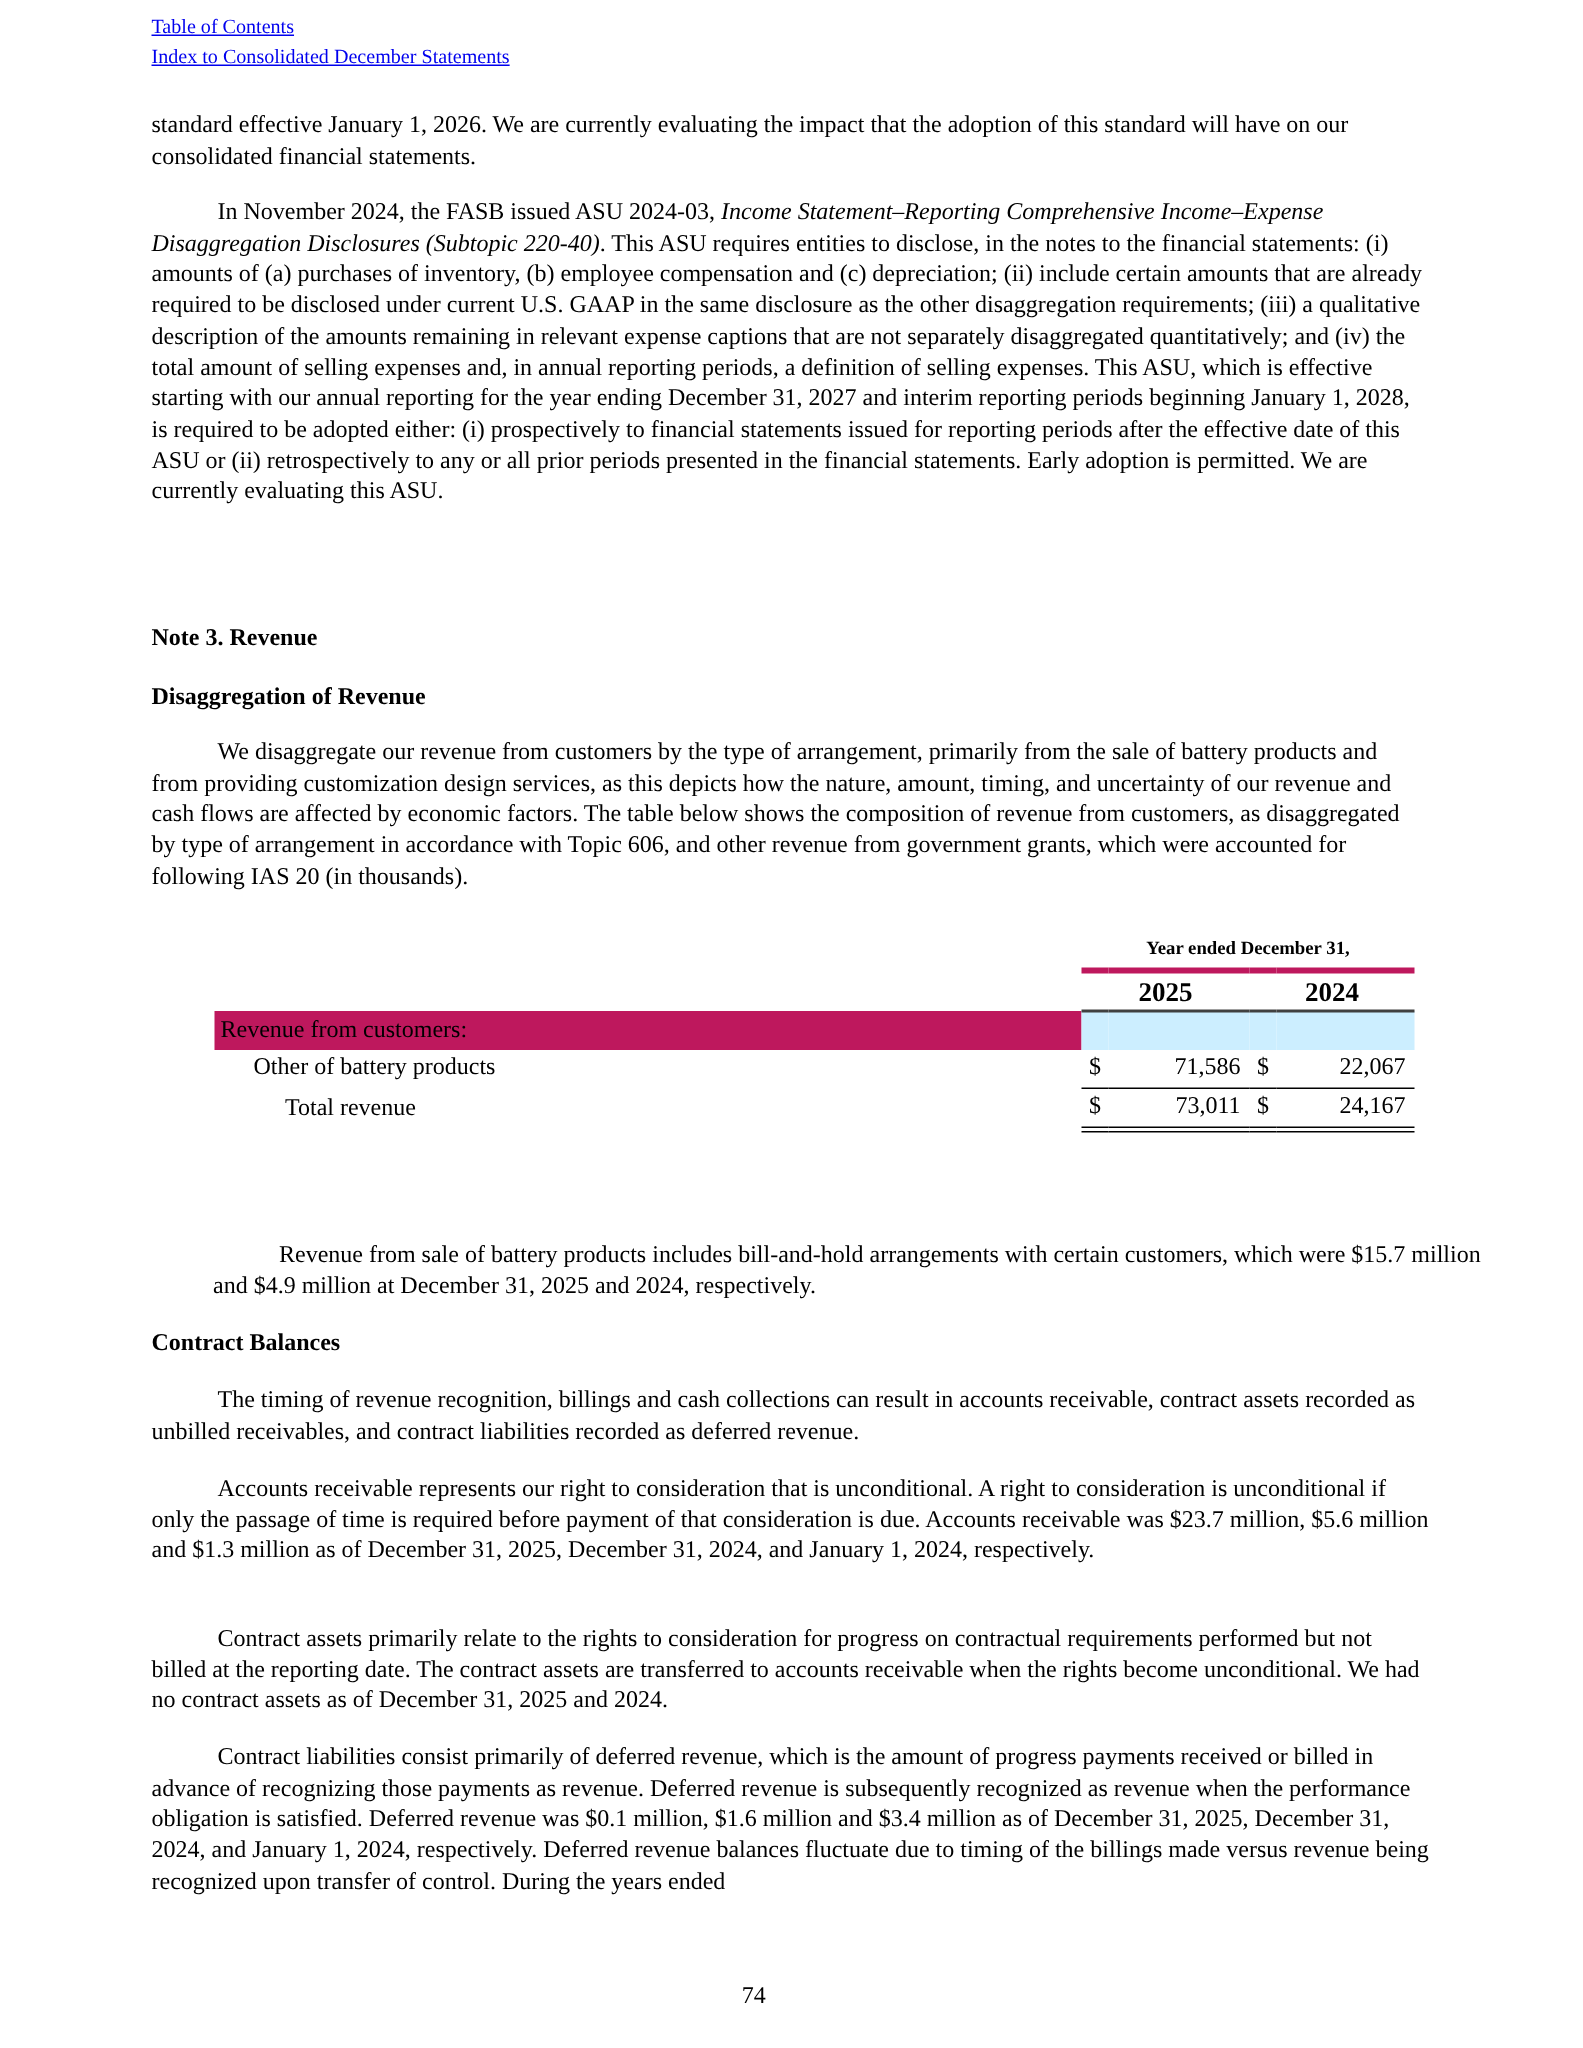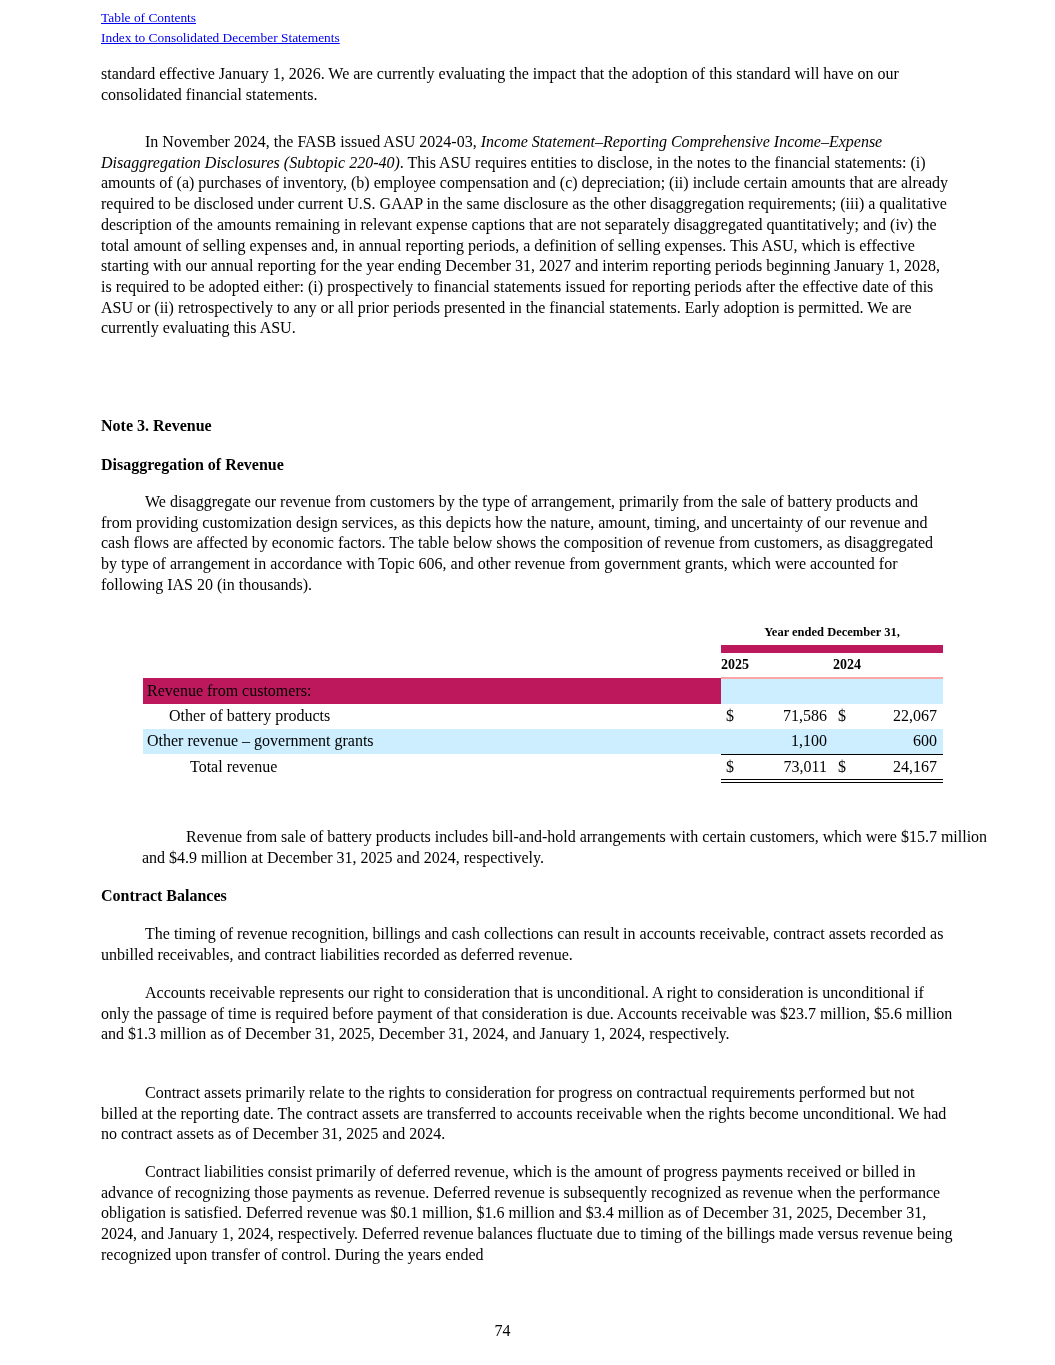--- a/index.html
+++ b/index.html
@@ -48,29 +48,29 @@
     .rev-table td { padding: 0; height: 24.7px; line-height: 24.7px; white-space: nowrap; }
     .rev-table .hdr td { height: auto; }
     .col-cur { width: 13px; text-align: left; padding-left: 5px !important; }
     .col-val { text-align: right; padding-right: 6px !important; }
     .shade td.shd { background: #cceeff; }
     .hdr-title {
       font-family: "Liberation Serif", serif;
       font-size: 12.5px;
       font-weight: bold;
       text-align: center;
-      border-bottom: 8px solid #be185d;
+      border-bottom: 4px solid #be185d;
       line-height: 18px;
       padding-top: 2px !important;
     }
     .hdr-year {
-      font-size: 14px;
+      font-size: 18px;
       font-weight: bold;
-      text-align: left;
-      border-bottom: 2px solid #fca5a5;
+      text-align: center;
+      border-bottom: 2px solid #404040;
       line-height: 18px;
     }
     .lbl-0 { padding-left: 4px !important; }
     .lbl-1 { padding-left: 26px !important; }
     .lbl-2 { padding-left: 47px !important; }
     .bt { border-top: 1.5px solid #000; }
     .bb-double { border-bottom: 4px double #000; }
     .page-num {
       position: absolute;
       top: 1322px;
@@ -83,21 +83,21 @@
 </head>
 <body>
 
 <div class="page">
 
   <div class="nav">
     <a class="nav-link">Table of Contents</a>
     <a class="nav-link">Index to Consolidated December Statements</a>
   </div>
 
-  <div class="block" style="top:64px;">
+  <div class="block" style="top:74px;">
     <p>standard effective January 1, 2026. We are currently evaluating the impact that the adoption of this standard will have on our consolidated financial statements.</p>
   </div>
 
   <div class="block" style="top:132px;">
     <p class="indent"><span>In November 2024, the FASB issued ASU 2024-03, </span><em>Income Statement–Reporting Comprehensive Income–Expense Disaggregation Disclosures (Subtopic 220-40)</em><span>. This ASU requires entities to disclose, in the notes to the financial statements: (i) amounts of (a) purchases of inventory, (b) employee compensation and (c) depreciation; (ii) include certain amounts that are already required to be disclosed under current U.S. GAAP in the same disclosure as the other disaggregation requirements; (iii) a qualitative description of the amounts remaining in relevant expense captions that are not separately disaggregated quantitatively; and (iv) the total amount of selling expenses and, in annual reporting periods, a definition of selling expenses. This ASU, which is effective starting with our annual reporting for the year ending December 31, 2027 and interim reporting periods beginning January 1, 2028, is required to be adopted either: (i) prospectively to financial statements issued for reporting periods after the effective date of this ASU or (ii) retrospectively to any or all prior periods presented in the financial statements. Early adoption is permitted. We are currently evaluating this ASU.</span></p>
   </div>
 
   <div class="block heading" style="top:416px;">Note 3.  Revenue</div>
 
   <div class="block heading" style="top:455px;">Disaggregation of Revenue</div>
@@ -136,27 +136,20 @@
     <tr>
       <td class="lbl-1">Other of battery products</td>
       <td class="col-cur">$</td>
       <td class="col-val">71,586</td>
       <td class="col-cur">$</td>
       <td class="col-val">22,067</td>
     </tr>
 
 
 
-    <tr class="shade">
-      <td class="shd lbl-0" style="background: rgb(204, 238, 255);">Other revenue – government grants</td>
-      <td class="shd" style="background: rgb(204, 238, 255);"></td>
-      <td class="shd col-val" style="background: rgb(204, 238, 255);">1,100</td>
-      <td class="shd" style="background: rgb(204, 238, 255);"></td>
-      <td class="shd col-val" style="background: rgb(204, 238, 255);">600</td>
-    </tr>
 
     <tr>
       <td class="lbl-2">Total revenue</td>
       <td class="bt bb-double col-cur">$</td>
       <td class="bt bb-double col-val">73,011</td>
       <td class="bt bb-double col-cur">$</td>
       <td class="bt bb-double col-val">24,167</td>
     </tr>
   </tbody>
     </table>

